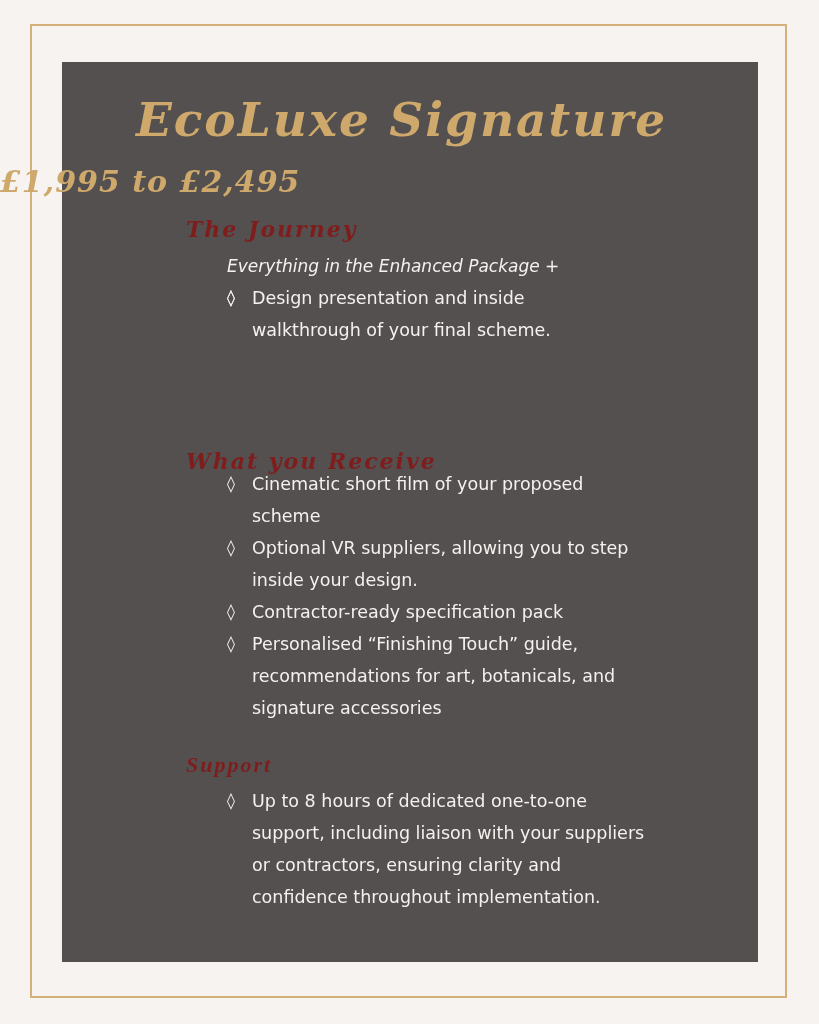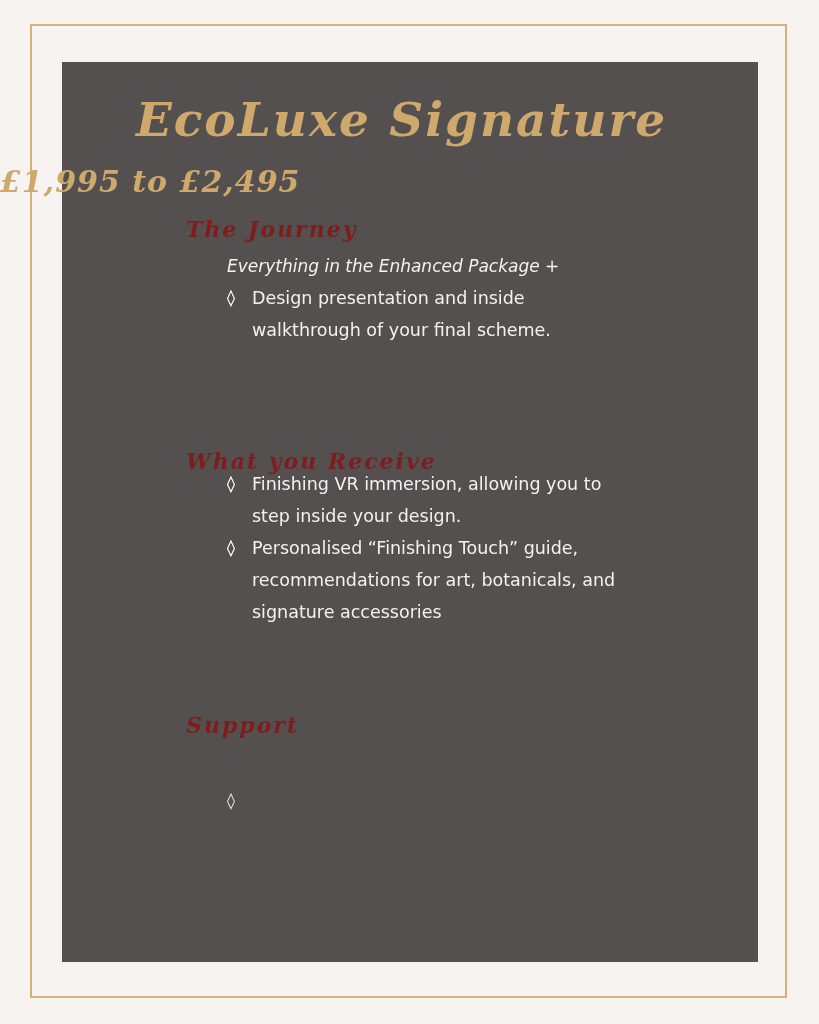--- a/index.html
+++ b/index.html
@@ -109,32 +109,35 @@
   <li>
     <span class="bullet">◊</span>
     <span>Design presentation and inside walkthrough of your final scheme.</span>
   </li>
 </ul>
 
 <h3 class="section-title" style="top:437px;margin-top:13px;">What you Receive</h3>
 <ul class="list" style="top:468px; width:415px;">
   <li>
     <span class="bullet">◊</span>
+    <span>Cinematic short film of your proposed scheme</span>
   </li>
   <li>
     <span class="bullet">◊</span>
-    <span>Finishing VR immersion, allowing you to step inside your design.</span>
+    <span>Optional VR suppliers, allowing you to step inside your design.</span>
   </li>
   <li>
     <span class="bullet">◊</span>
+    <span>Contractor-ready specification pack</span>
   </li>
   <li>
     <span class="bullet">◊</span>
     <span>Personalised “Finishing Touch” guide, recommendations for art, botanicals, and signature accessories</span>
   </li>
 </ul>
 
-<h3 class="section-title" style="top:714px;">Support</h3>
+<h3 class="section-title" style="top:754px;font-family:Liberation Serif, serif;">Support</h3>
 <ul class="list" style="top:785px; width:420px;">
   <li>
     <span class="bullet">◊</span>
+    <span>Up to 8 hours of dedicated one-to-one support, including liaison with your suppliers or contractors, ensuring clarity and confidence throughout implementation.</span>
   </li>
 </ul>
 
 </body></html>

